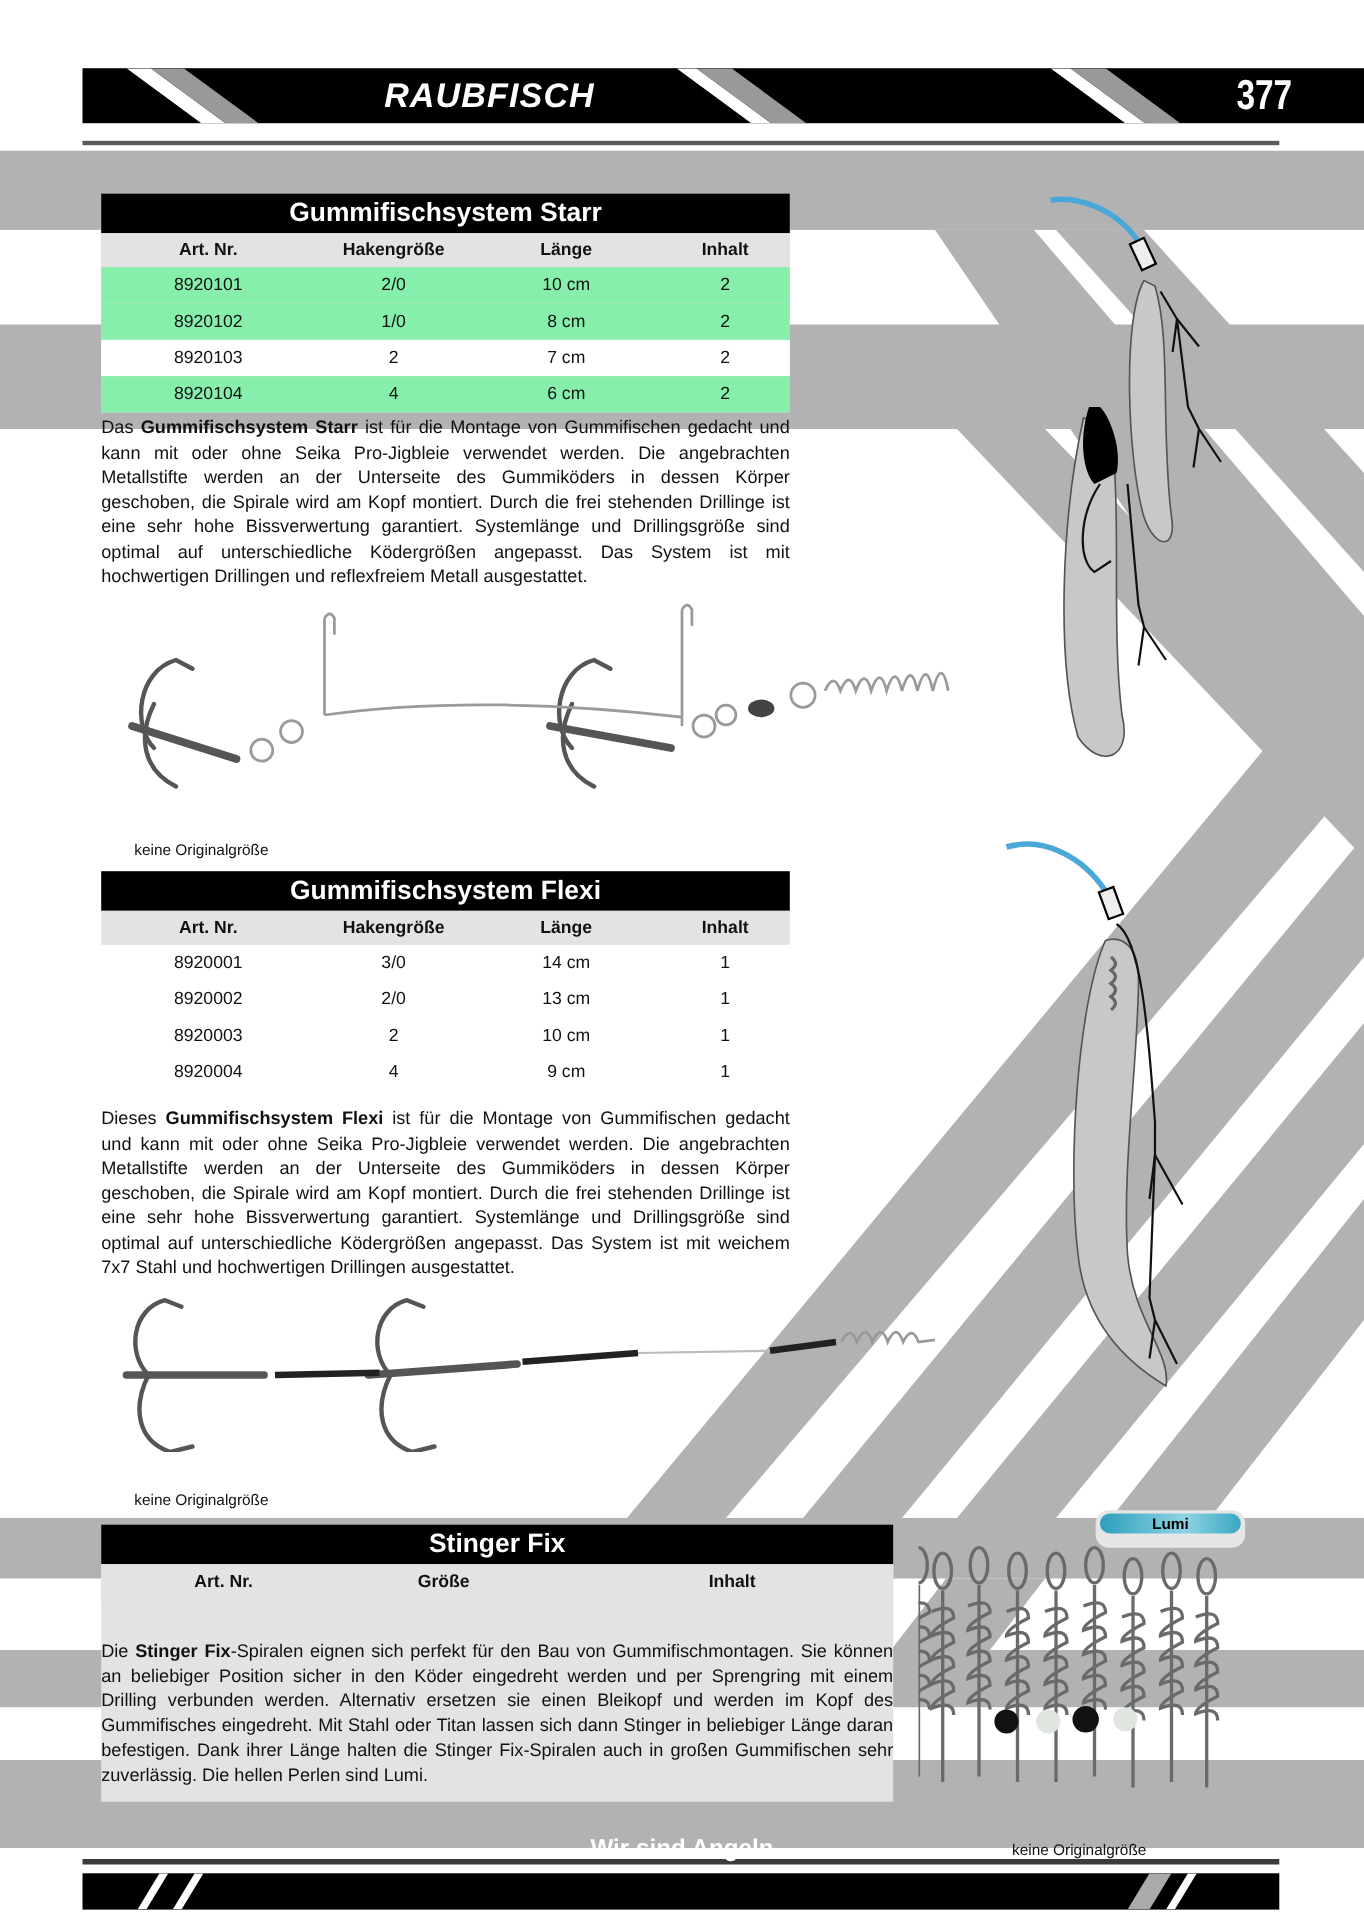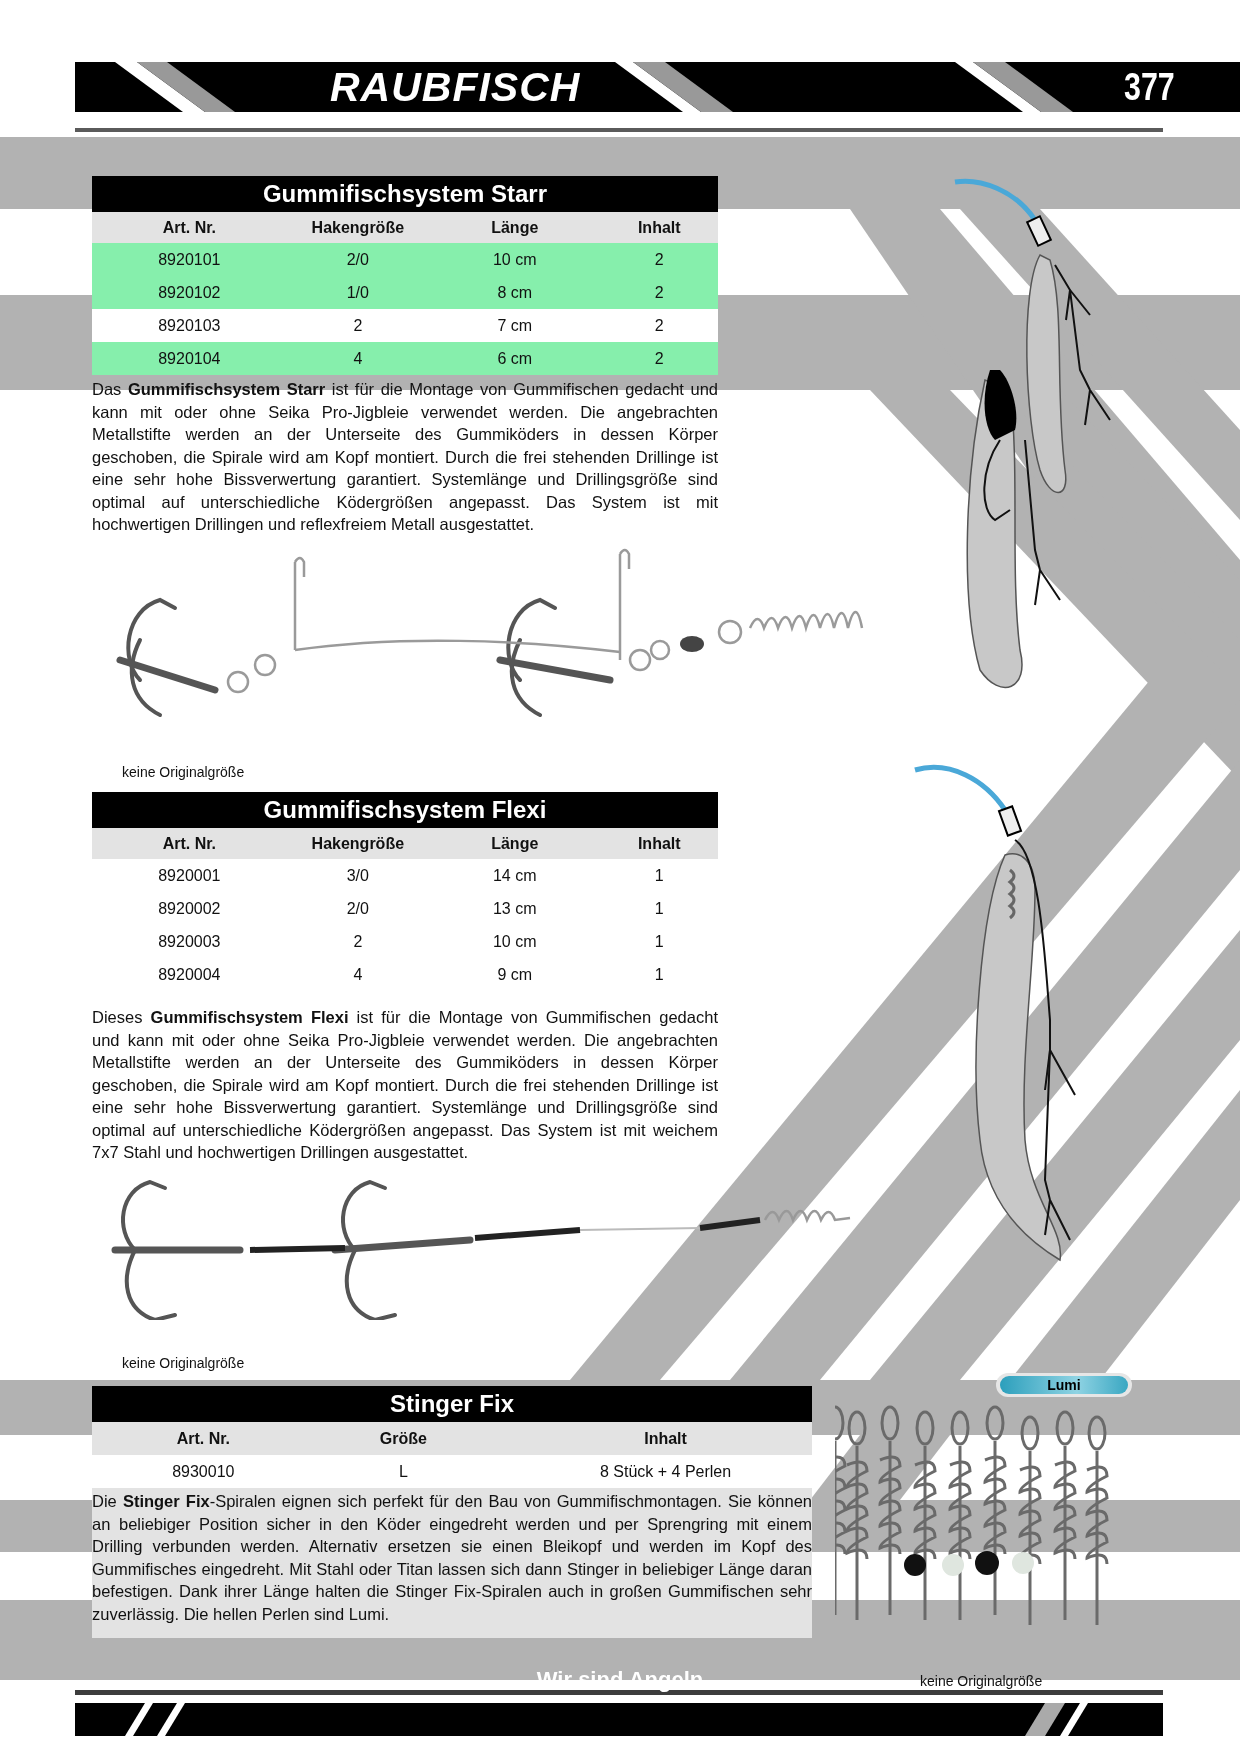--- a/index.html
+++ b/index.html
@@ -2,38 +2,38 @@
 <html><head>
 <meta charset="utf-8">
 <style>
   html, body { margin:0; padding:0; }
   body { width:1240px; height:1754px; position:relative; overflow:hidden; background:#ffffff; font-family:"Liberation Sans", sans-serif; color:#111; }
   .abs { position:absolute; }
   
   #bg-svg { position:absolute; left:0; top:0; width:1240px; height:1754px; }
   
   .hdr-bar { position:absolute; left:75px; top:62px; width:1165px; height:50px; background:#000; overflow:hidden; }
-  .hdr-title { position:absolute; left:330px; top:62px; width:230px; height:64px; line-height:50px; color:#fff; font-weight:bold; font-style:italic; font-size:41px; letter-spacing:1px; text-align:center; font-family:"Liberation Sans", sans-serif; }
+  .hdr-title { position:absolute; left:330px; top:62px; width:230px; height:64px; line-height:50px; color:#fff; font-weight:bold; font-style:italic; font-size:31px; letter-spacing:1px; text-align:center; font-family:"Liberation Sans", sans-serif; }
   .hdr-page { position:absolute; left:1118px; top:62px; width:60px; height:50px; line-height:50px; color:#fff; font-weight:bold; font-size:38px; text-align:center; transform:scaleX(0.8); }
   .hdr-rule { position:absolute; left:75px; top:128px; width:1088px; height:4px; background:#5a5a5a; }
   
   .ptable { position:absolute; left:92px; background:#e3e3e3; }
   .ptable .t-title { background:#000; color:#fff; font-weight:bold; font-size:24px; text-align:center; height:36px; line-height:36px; }
   .ptable .t-head { display:flex; height:31px; line-height:31px; font-weight:bold; font-size:16px; font-family:"Liberation Sans", sans-serif; background:#e3e3e3; }
   .ptable .t-row { display:flex; height:33px; line-height:33px; font-size:16px; }
   .ptable .c { text-align:center;padding-left:27px; }
   .tbl4 .c0 { width:170px; } .tbl4 .c1 { width:172px; } .tbl4 .c2 { width:142px; } .tbl4 .c3 { width:142px; }
   .tbl3 .c0 { width:190px; } .tbl3 .c1 { width:200px; } .tbl3 .c2 { width:330px; }
   .row-white { background:#ffffff; }
   .row-grey { background:#86efac; }
   .desc { position:absolute; left:92px; width:626px; font-size:16.5px; line-height:22.5px; text-align:justify; font-family:"Liberation Sans", sans-serif; color:#111; }
   .desc b { font-weight:bold; }
   .caption { position:absolute; font-size:14px; color:#111;margin-top:28px; }
   .stinger-box { position:absolute; left:92px; top:1386px; width:720px; height:252px; background:#e3e3e3; }
-  .lumi { position:absolute; left:996px; top:1373px; width:136px; height:24px; border-radius:12px; background:#e6e6e6; }
+  .lumi { position:absolute; left:996px; top:1373px; width:136px; height:34px; border-radius:12px; background:#e6e6e6; }
   .lumi-inner { position:absolute; left:4px; top:3px; width:128px; height:18px; border-radius:9px; background:linear-gradient(90deg,#2c9fbc,#8fd3e3 60%,#3aa7c2); font-weight:bold; font-size:14px; line-height:18px; text-align:center; color:#000; }
   .ftr-rule { position:absolute; left:75px; top:1690px; width:1088px; height:5px; background:#3c3c3c; }
   .ftr-bar { position:absolute; left:75px; top:1703px; width:1088px; height:33px; background:#000; overflow:hidden; }
   .ftr-text { position:absolute; left:420px; top:1663px; width:400px; height:33px; line-height:33px; text-align:center; color:#fff; font-weight:bold; font-size:22px; }
 </style>
 </head>
 <body>
 
 <svg id="bg-svg" viewBox="0 0 1240 1754">
 
@@ -213,25 +213,20 @@
 </svg>
 
 <div class="stinger-box"></div>
 <div class="ptable tbl3" style="top:1386px;width:720px;">
   <div class="t-title">Stinger Fix</div>
   <div class="t-head" style="height:33px;line-height:33px;">
     <div class="c c0">Art. Nr.</div>
     <div class="c c1">Größe</div>
     <div class="c c2">Inhalt</div>
   </div>
-  <div class="t-row row-white">
-    <div class="c c0">8930010</div>
-    <div class="c c1">L</div>
-    <div class="c c2">8 Stück + 4 Perlen</div>
-  </div>
 </div>
 <div class="desc" style="top:1490px;width:720px;"><span>Die </span><b>Stinger Fix</b><span>-Spiralen eignen sich perfekt für den Bau von Gummifischmontagen. Sie können an beliebiger Position sicher in den Köder eingedreht werden und per Sprengring mit einem Drilling verbunden werden. Alternativ ersetzen sie einen Bleikopf und werden im Kopf des Gummifisches eingedreht. Mit Stahl oder Titan lassen sich dann Stinger in beliebiger Länge daran befestigen. Dank ihrer Länge halten die Stinger Fix-Spiralen auch in großen Gummifischen sehr zuverlässig. Die hellen Perlen sind Lumi.</span></div>
 
 <div class="lumi">
   <div class="lumi-inner">Lumi</div>
 </div>
 
 <svg class="abs" style="left:835px;top:1405px;" width="300" height="225">
   <g fill="none" stroke="#6a6a6a" stroke-width="3">
     <g id="spiral">

